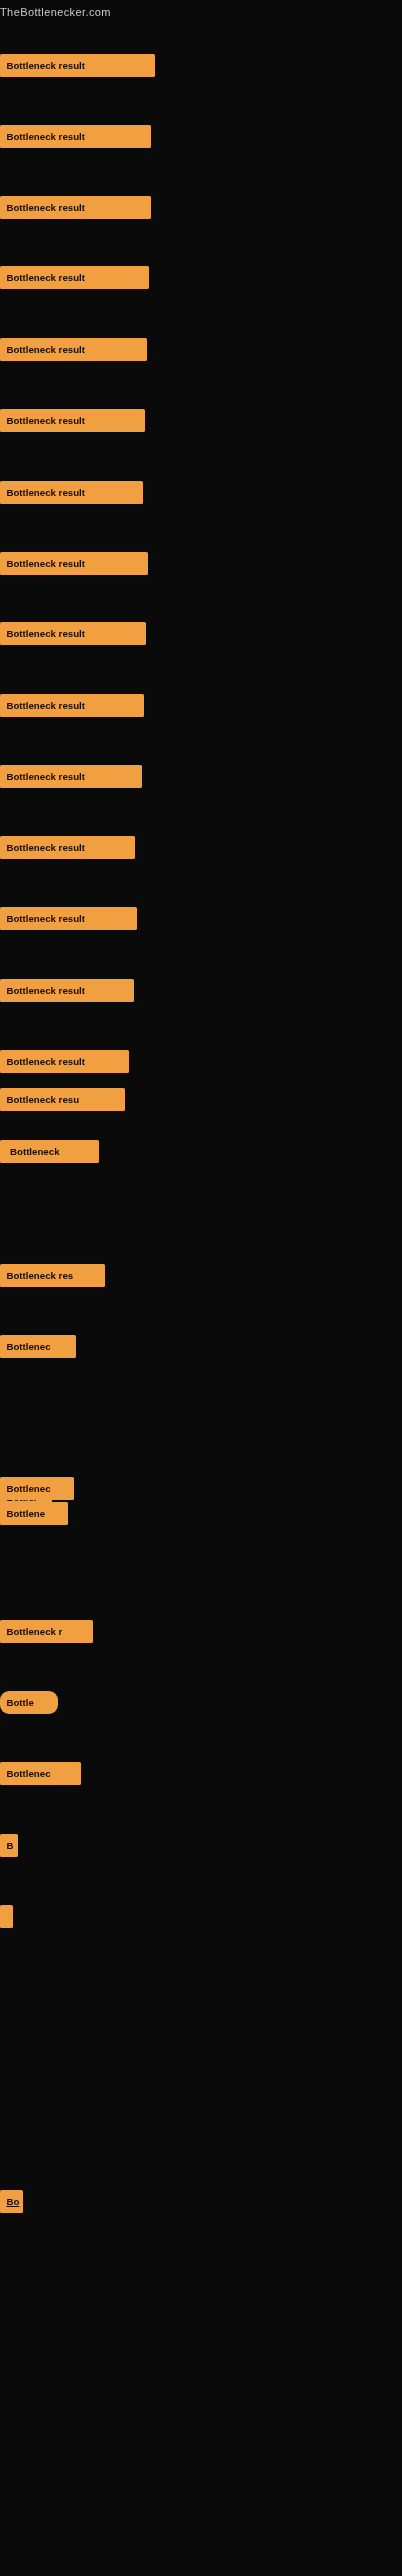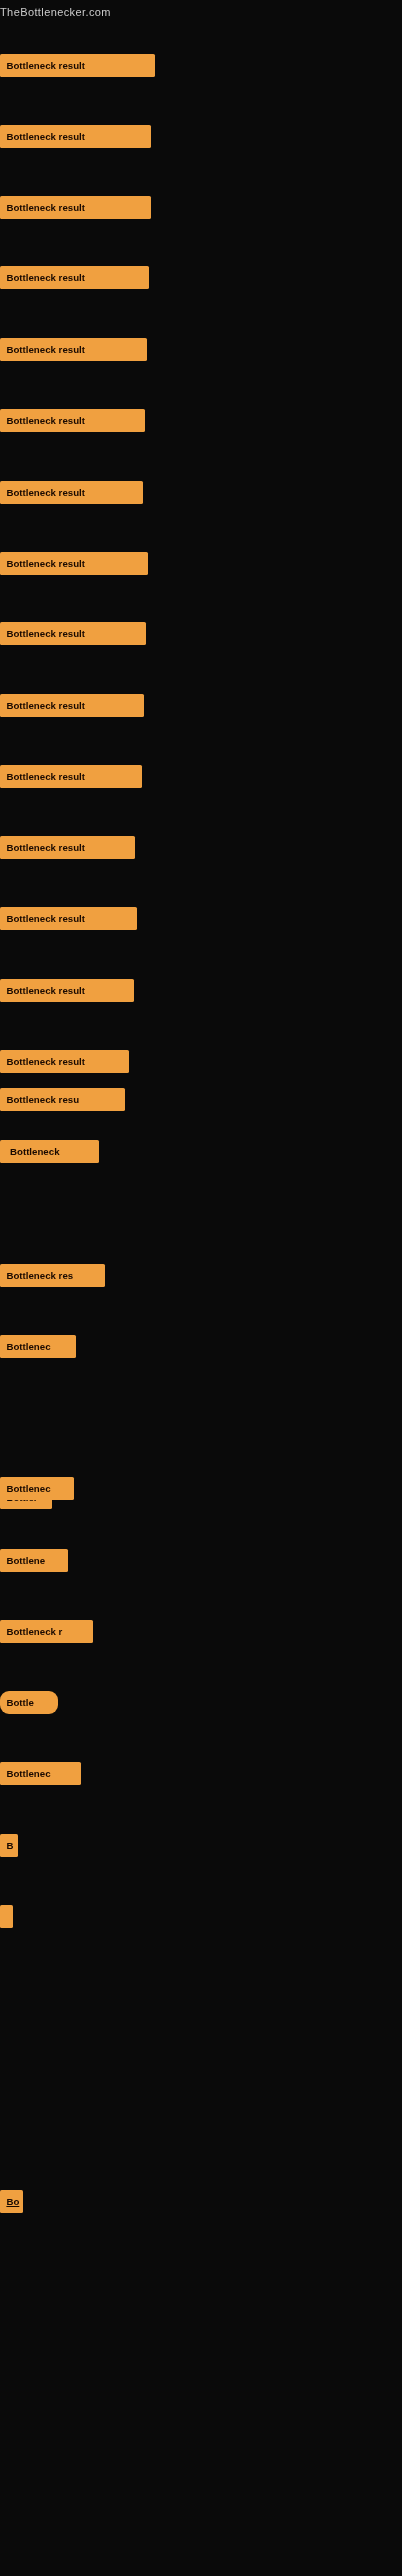--- a/index.html
+++ b/index.html
@@ -60,20 +60,20 @@
 <div class="bottleneck-item" style="top: 828px; width: 135px;">Bottleneck result</div>
 <div class="bottleneck-item" style="top: 899px; width: 137px;">Bottleneck result</div>
 <div class="bottleneck-item" style="top: 971px; width: 134px;">Bottleneck result</div>
 <div class="bottleneck-item" style="top: 1042px; width: 129px;">Bottleneck result</div>
 <div class="bottleneck-item" style="top: 1080px; width: 125px;">Bottleneck resu</div>
 <div class="bottleneck-item" style="top: 1132px; width: 99px; padding-left: 10px;">Bottleneck</div>
 <div class="bottleneck-item" style="top: 1256px; width: 105px;">Bottleneck res</div>
 <div class="bottleneck-item" style="top: 1327px; width: 76px;">Bottlenec</div>
 <div class="bottleneck-item" style="top: 1478px; width: 52px;">Bottler</div>
 <div class="bottleneck-item" style="top: 1469px; width: 74px;">Bottlenec</div>
-<div class="bottleneck-item" style="top: 1541px; width: 68px;">Bottlene</div>
+<div class="bottleneck-item" style="top: 1494px; width: 68px;">Bottlene</div>
 <div class="bottleneck-item" style="top: 1612px; width: 93px;">Bottleneck r</div>
 <div class="bottleneck-item" style="top: 1683px; width: 58px; border-radius: 9px;">Bottle</div>
 <div class="bottleneck-item" style="top: 1754px; width: 81px;">Bottlenec</div>
 <div class="bottleneck-item" style="top: 1826px; width: 17.7px;">B</div>
 <div class="bottleneck-item" style="top: 1897px; width: 9.7px;"></div>
 <div class="bottleneck-item" style="top: 2182px; width: 23px; text-decoration: underline;">Bo</div>
 
 
 </body></html>

